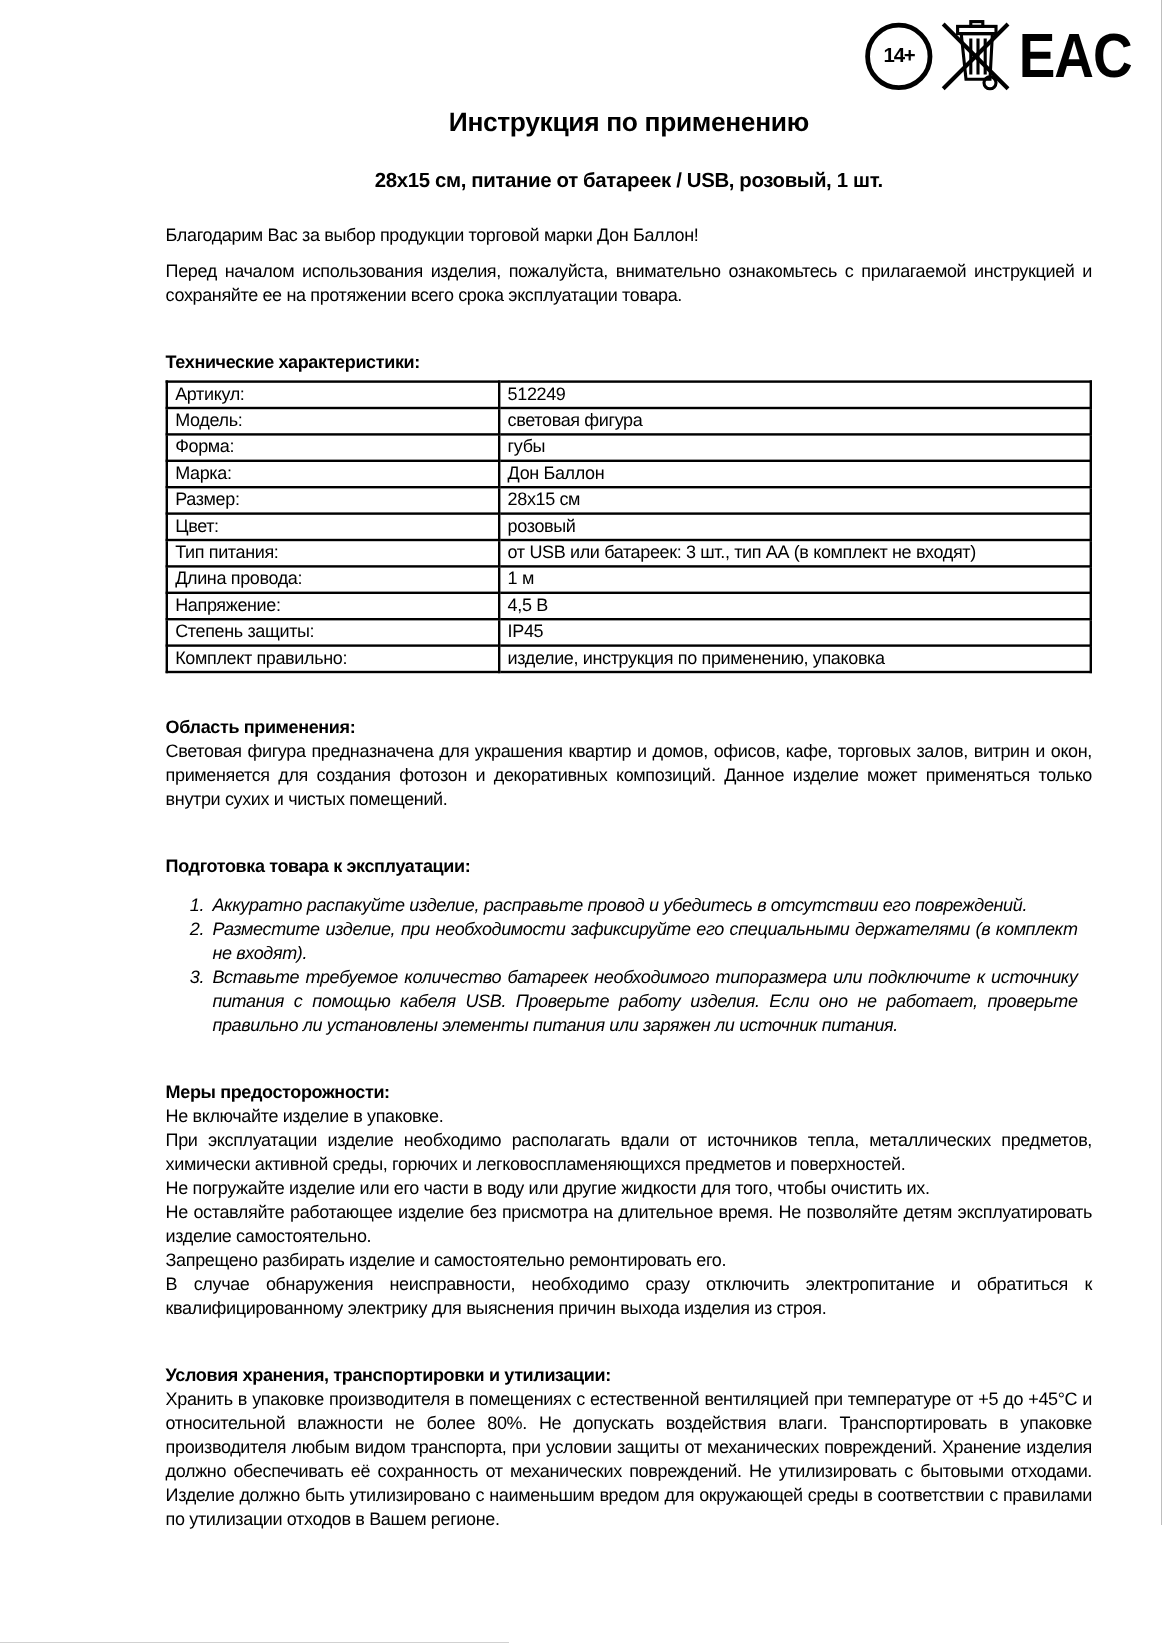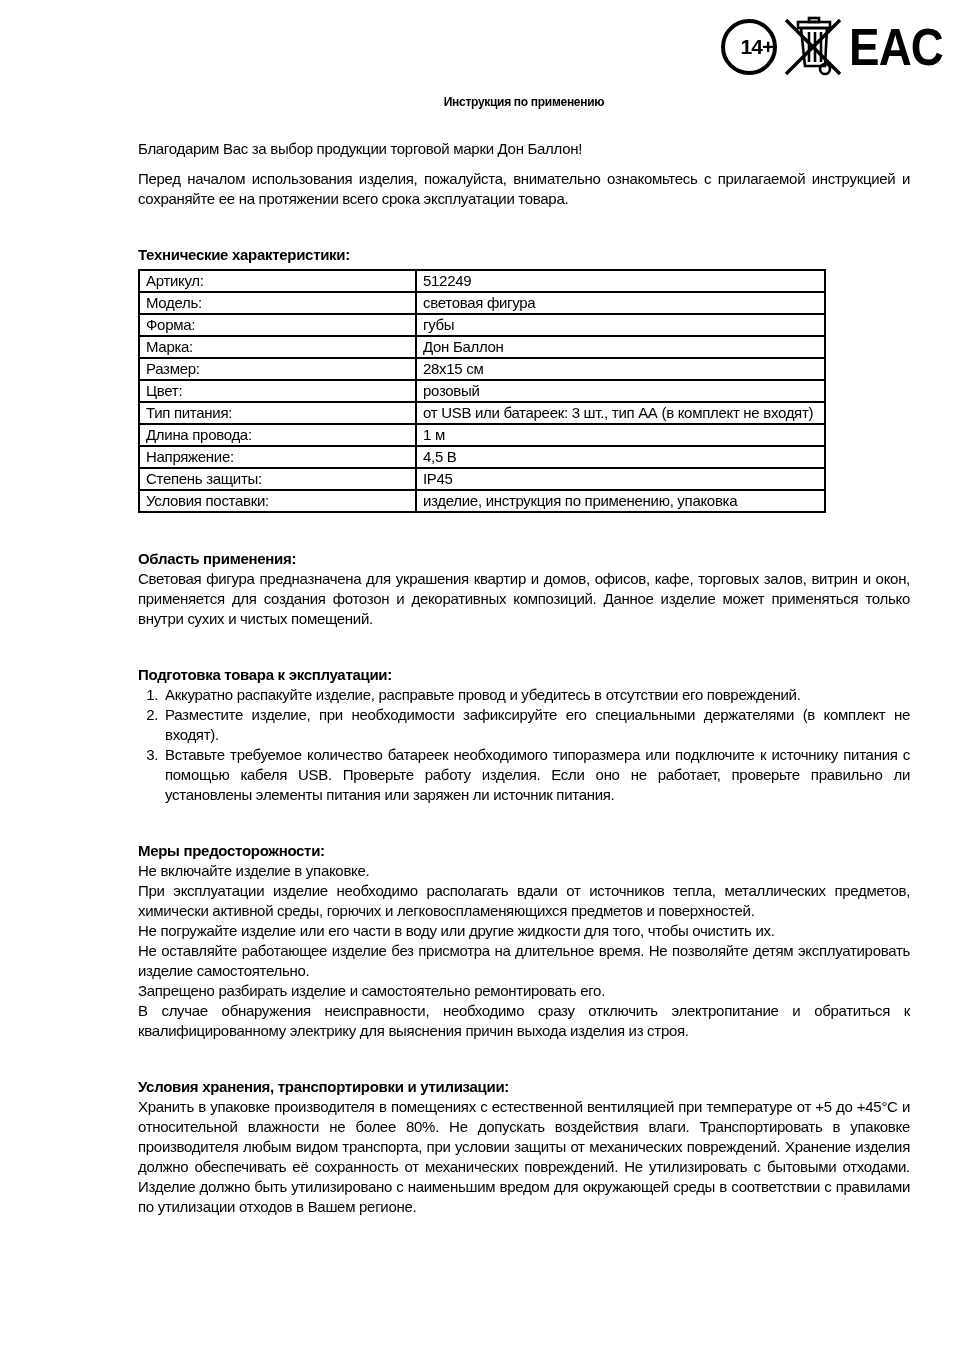--- a/index.html
+++ b/index.html
@@ -24,81 +24,82 @@
     top: 16px;
     right: 12px;
     display: flex;
     align-items: center;
     gap: 7px;
   }
   .age-badge {
     width: 56px; height: 56px;
     border: 4px solid #000;
     border-radius: 50%;
-    display: flex; align-items: center; justify-content: flex-end;
-    font-weight: bold;
-    font-size: 21px;
+    display: flex; align-items: center; justify-content: center;
+    font-weight: bold;
+    font-size: 17px;
     letter-spacing: -1px;
   }
   .weee { width: 58px; height: 62px; }
   .eac {
     font-weight: bold;
     font-size: 52px;
     line-height: 52px;
     letter-spacing: -1px;
     transform: scaleX(0.88);
     transform-origin: left center;
     font-family: "Liberation Sans", sans-serif;
   }
 
   
   .doc { padding: 92px 58px 0 138px; }
 
   .title {
     text-align: center;
     font-weight: bold;
-    font-size: 12px;
+    font-size: 22px;
     line-height: 20px;
   }
   .subtitle {
     margin-top: 27px;
     text-align: center;
     font-weight: bold;
     font-size: 17px;
     line-height: 23px;
   }
 
   .p-thanks { margin-top: 25px; }
   .p-notice { margin-top: 10px; text-align: justify; }
 
   .sec-heading { margin-top: 36px; font-weight: bold; }
 
   table.specs {
     margin-top: 4px;
     border-collapse: collapse;
-    width: 688px;
+    width: 772px;
     table-layout: fixed;
   }
   table.specs td {
     border: 2px solid #000;
     height: 22px;
     padding: 0 6px;
     vertical-align: middle;
     letter-spacing: -0.3px;
     overflow: hidden;
     white-space: nowrap;
   }
   table.specs td.c1 { width: 277px; }
 
   .para { text-align: justify; }
 
   ol.prep {
-    margin: 0;
+    margin: 12px;
     padding-left: 24px;
     text-align: justify;
+    font-style: italic;
   }
   ol.prep li { padding-left: 3px; }
 </style>
 </head>
 <body>
 
 <div class="page">
 
   <div class="icons">
     <div class="age-badge">
@@ -124,20 +125,21 @@
       </g>
     </svg>
     <div class="eac">EAC</div>
   </div>
 
   <div class="doc">
 
     <div class="title">Инструкция по применению</div>
 
     <div class="subtitle">
+      <div>28х15 см, питание от батареек / USB, розовый, 1 шт.</div>
     </div>
 
     <p class="p-thanks">Благодарим Вас за выбор продукции торговой марки Дон Баллон!</p>
     <p class="p-notice">Перед началом использования изделия, пожалуйста, внимательно ознакомьтесь с прилагаемой инструкцией и сохраняйте ее на протяжении всего срока эксплуатации товара.</p>
 
     <div class="sec-heading">Технические характеристики:</div>
 
     <table class="specs">
       <tbody>
         <tr>
@@ -174,21 +176,21 @@
           </tr>
         <tr>
             <td class="c1">Напряжение:</td>
             <td>4,5 В</td>
           </tr>
         <tr>
             <td class="c1">Степень защиты:</td>
             <td>IP45</td>
           </tr>
         <tr>
-            <td class="c1">Условия поставки:</td>
+            <td class="c1">Комплект правильно:</td>
             <td>изделие, инструкция по применению, упаковка</td>
           </tr>
       </tbody>
     </table>
 
     <div class="sec-heading">Область применения:</div>
     <p class="para">Световая фигура предназначена для украшения квартир и домов, офисов, кафе, торговых залов, витрин и окон, применяется для создания фотозон и декоративных композиций. Данное изделие может применяться только внутри сухих и чистых помещений.</p>
 
     <div class="sec-heading">Подготовка товара к эксплуатации:</div>
     <ol class="prep">

